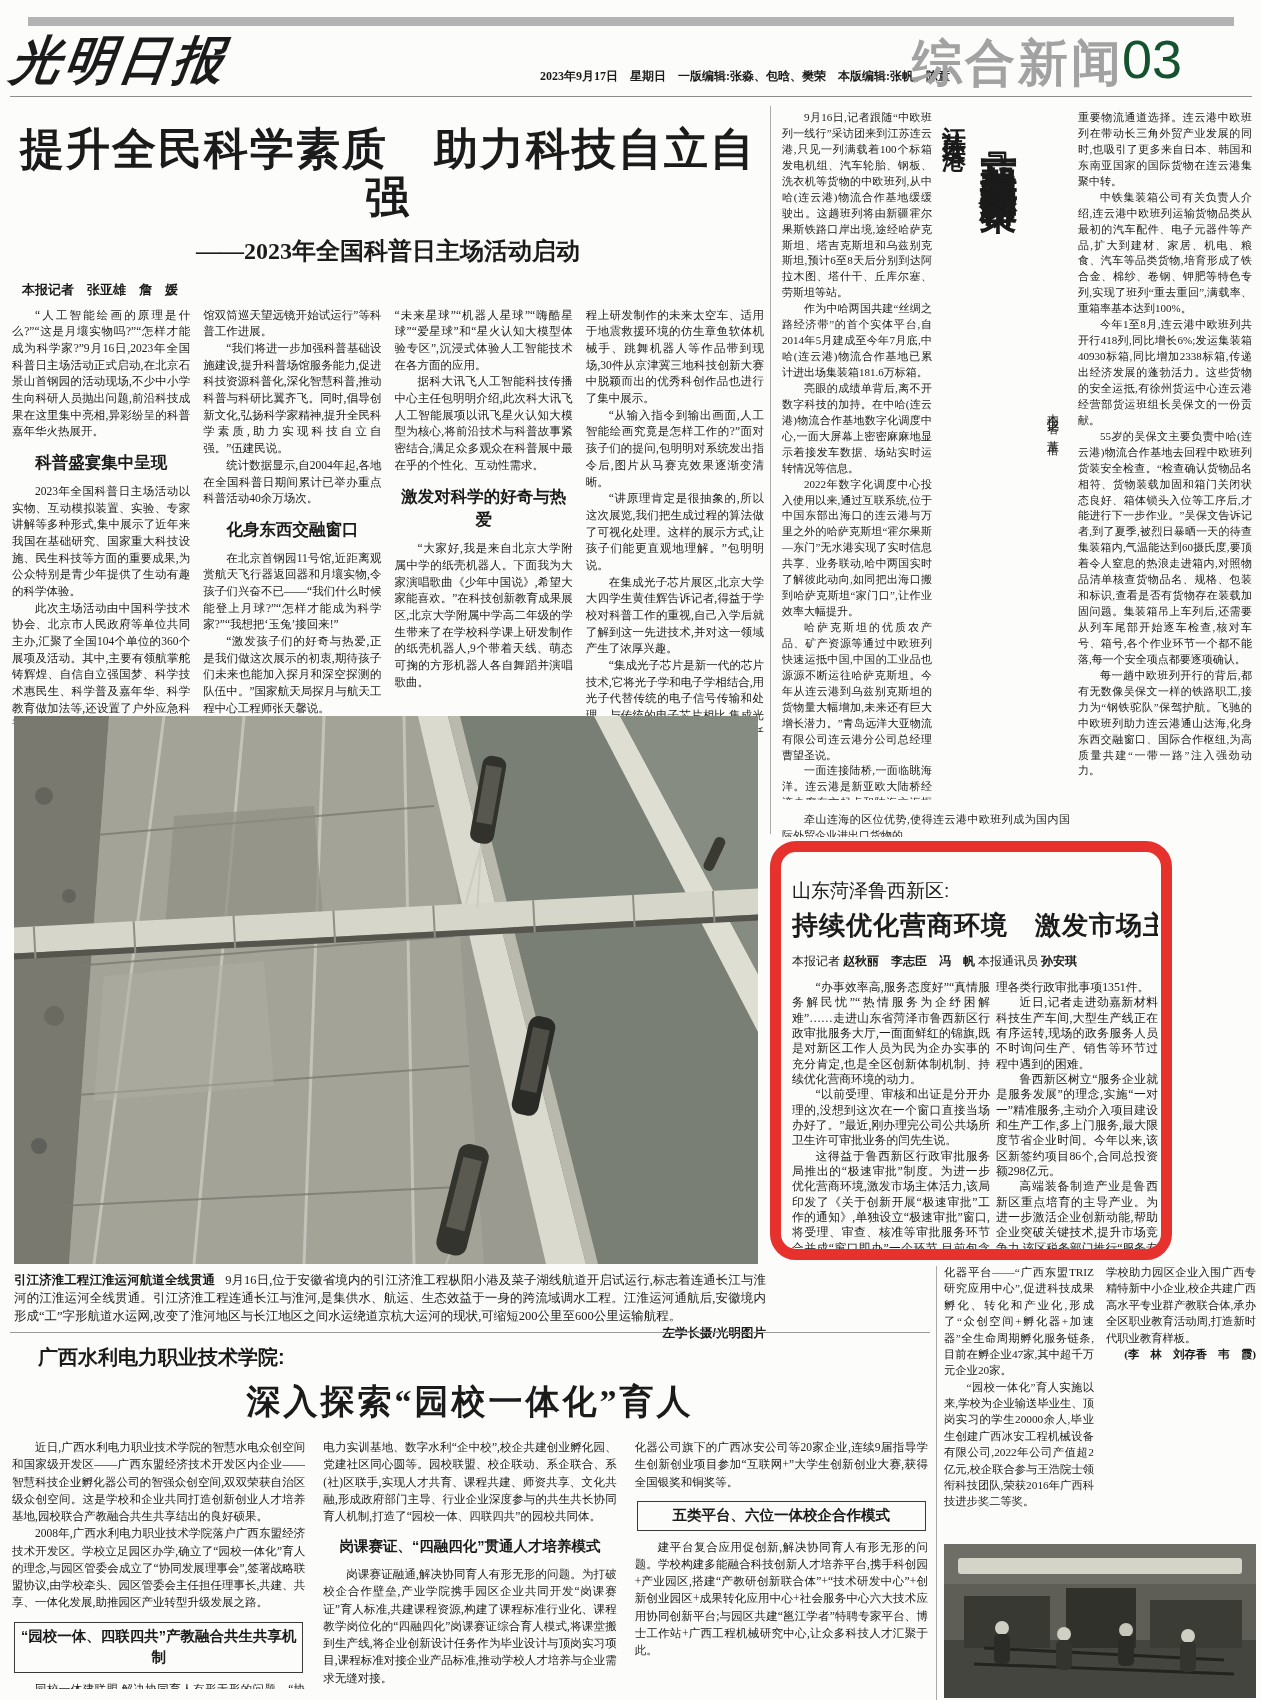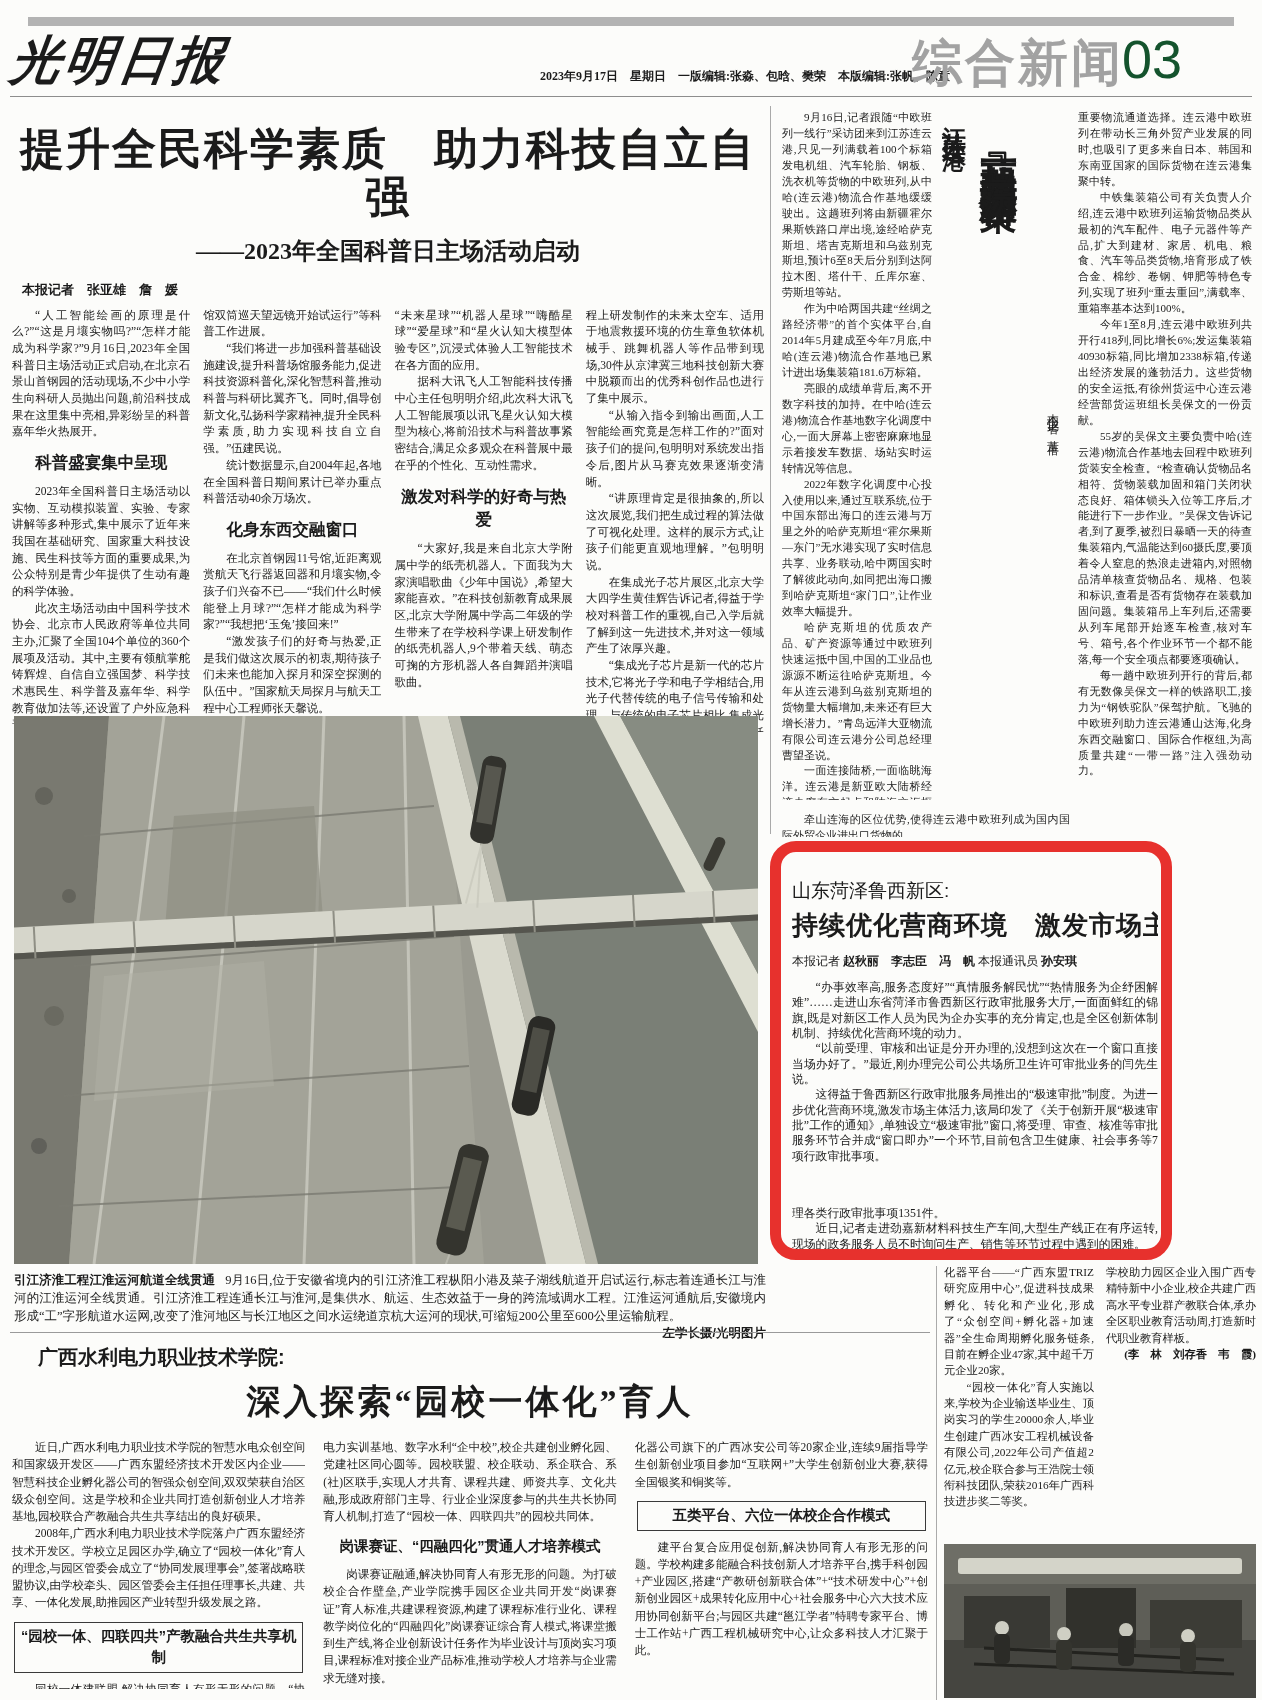--- a/index.html
+++ b/index.html
@@ -76,21 +76,21 @@
   .caption { position:absolute; left:14px; top:1272px; width:752px; font-size:12.5px; line-height:1.42; text-align:justify; }
   .caption-lead { font-family:"Liberation Sans","DejaVu Sans",sans-serif; font-weight:700; margin-right:10px; }
   .caption-credit { float:right; font-weight:700; font-family:"Liberation Sans","DejaVu Sans",sans-serif; }
 
   
   .heze-art { position:absolute; left:792px; top:878px; width:366px; height:374px; overflow:hidden; z-index:1; background:transparent; }
   .heze-kicker { font-size:19px; font-family:"Liberation Sans","DejaVu Sans",sans-serif; margin:0 0 4px; }
   .heze-headline { font-size:26px; font-weight:900; letter-spacing:1px; white-space:nowrap; margin:4px 0 10px; overflow:hidden; }
   .heze-byline { font-size:12px; margin:0 0 10px; font-weight:700; }
   .heze-byline .lbl { font-weight:400; }
-  .heze-cols { display:flex; gap:28px; height:272px;flex-direction:column; }
+  .heze-cols { display:flex; gap:6px; height:272px; }
   .heze-col1 { flex:0 0 198px; font-size:11.8px; line-height:1.3; overflow:hidden; }
   .heze-col2 { flex:1; font-size:11.8px; line-height:1.3; overflow:hidden; }
   .heze-box {
     position:absolute; left:770px; top:841px; width:402px; height:419px;
     border:11px solid #e7312d; border-radius:26px; z-index:3; background:transparent;
   }
 
   
   .bottom-rule { position:absolute; left:10px; top:1332px; width:920px; height:1px; background:#9a9a9a; }
   .v-divider2 { position:absolute; left:936px; top:1266px; width:1px; height:434px; background:#aaaaaa; }

